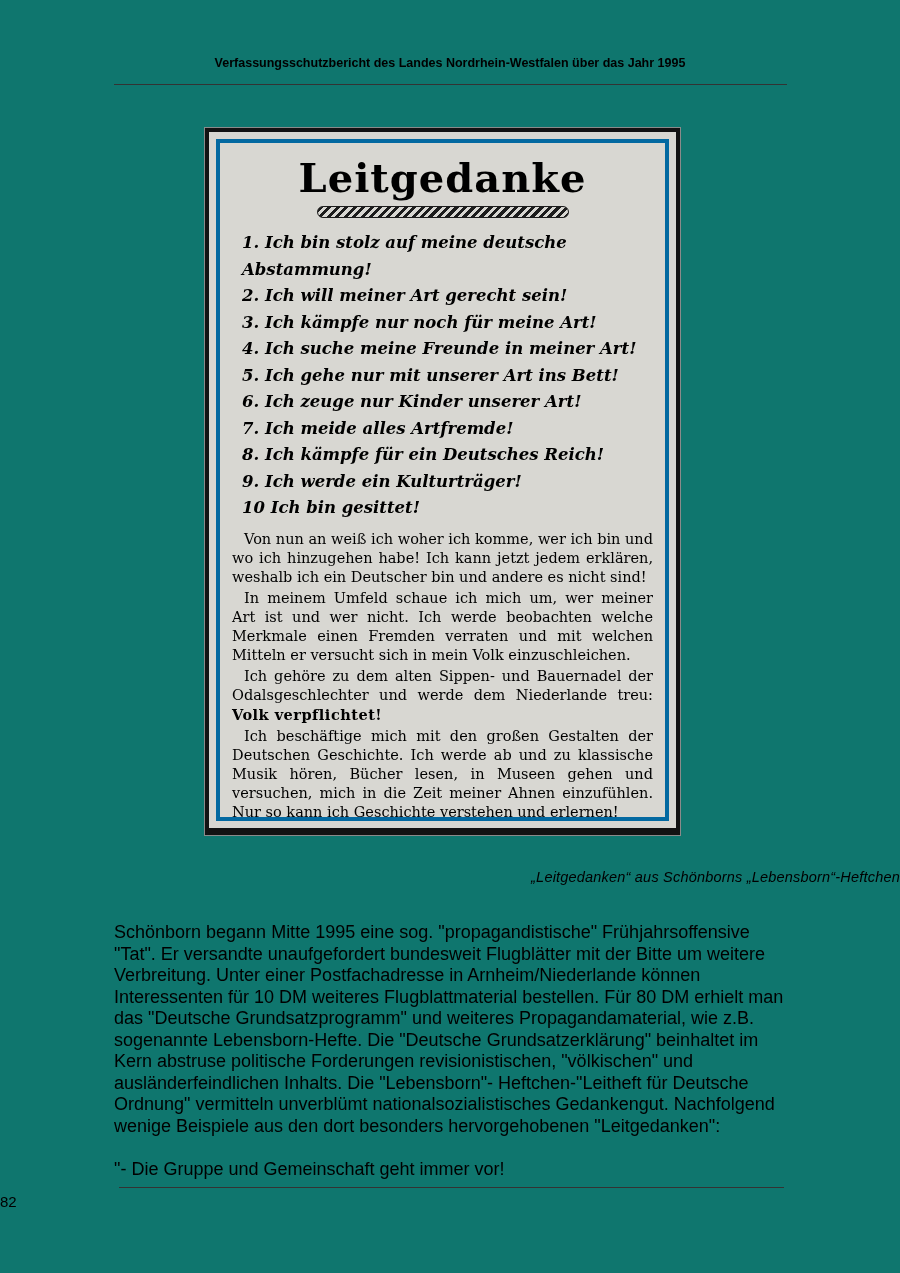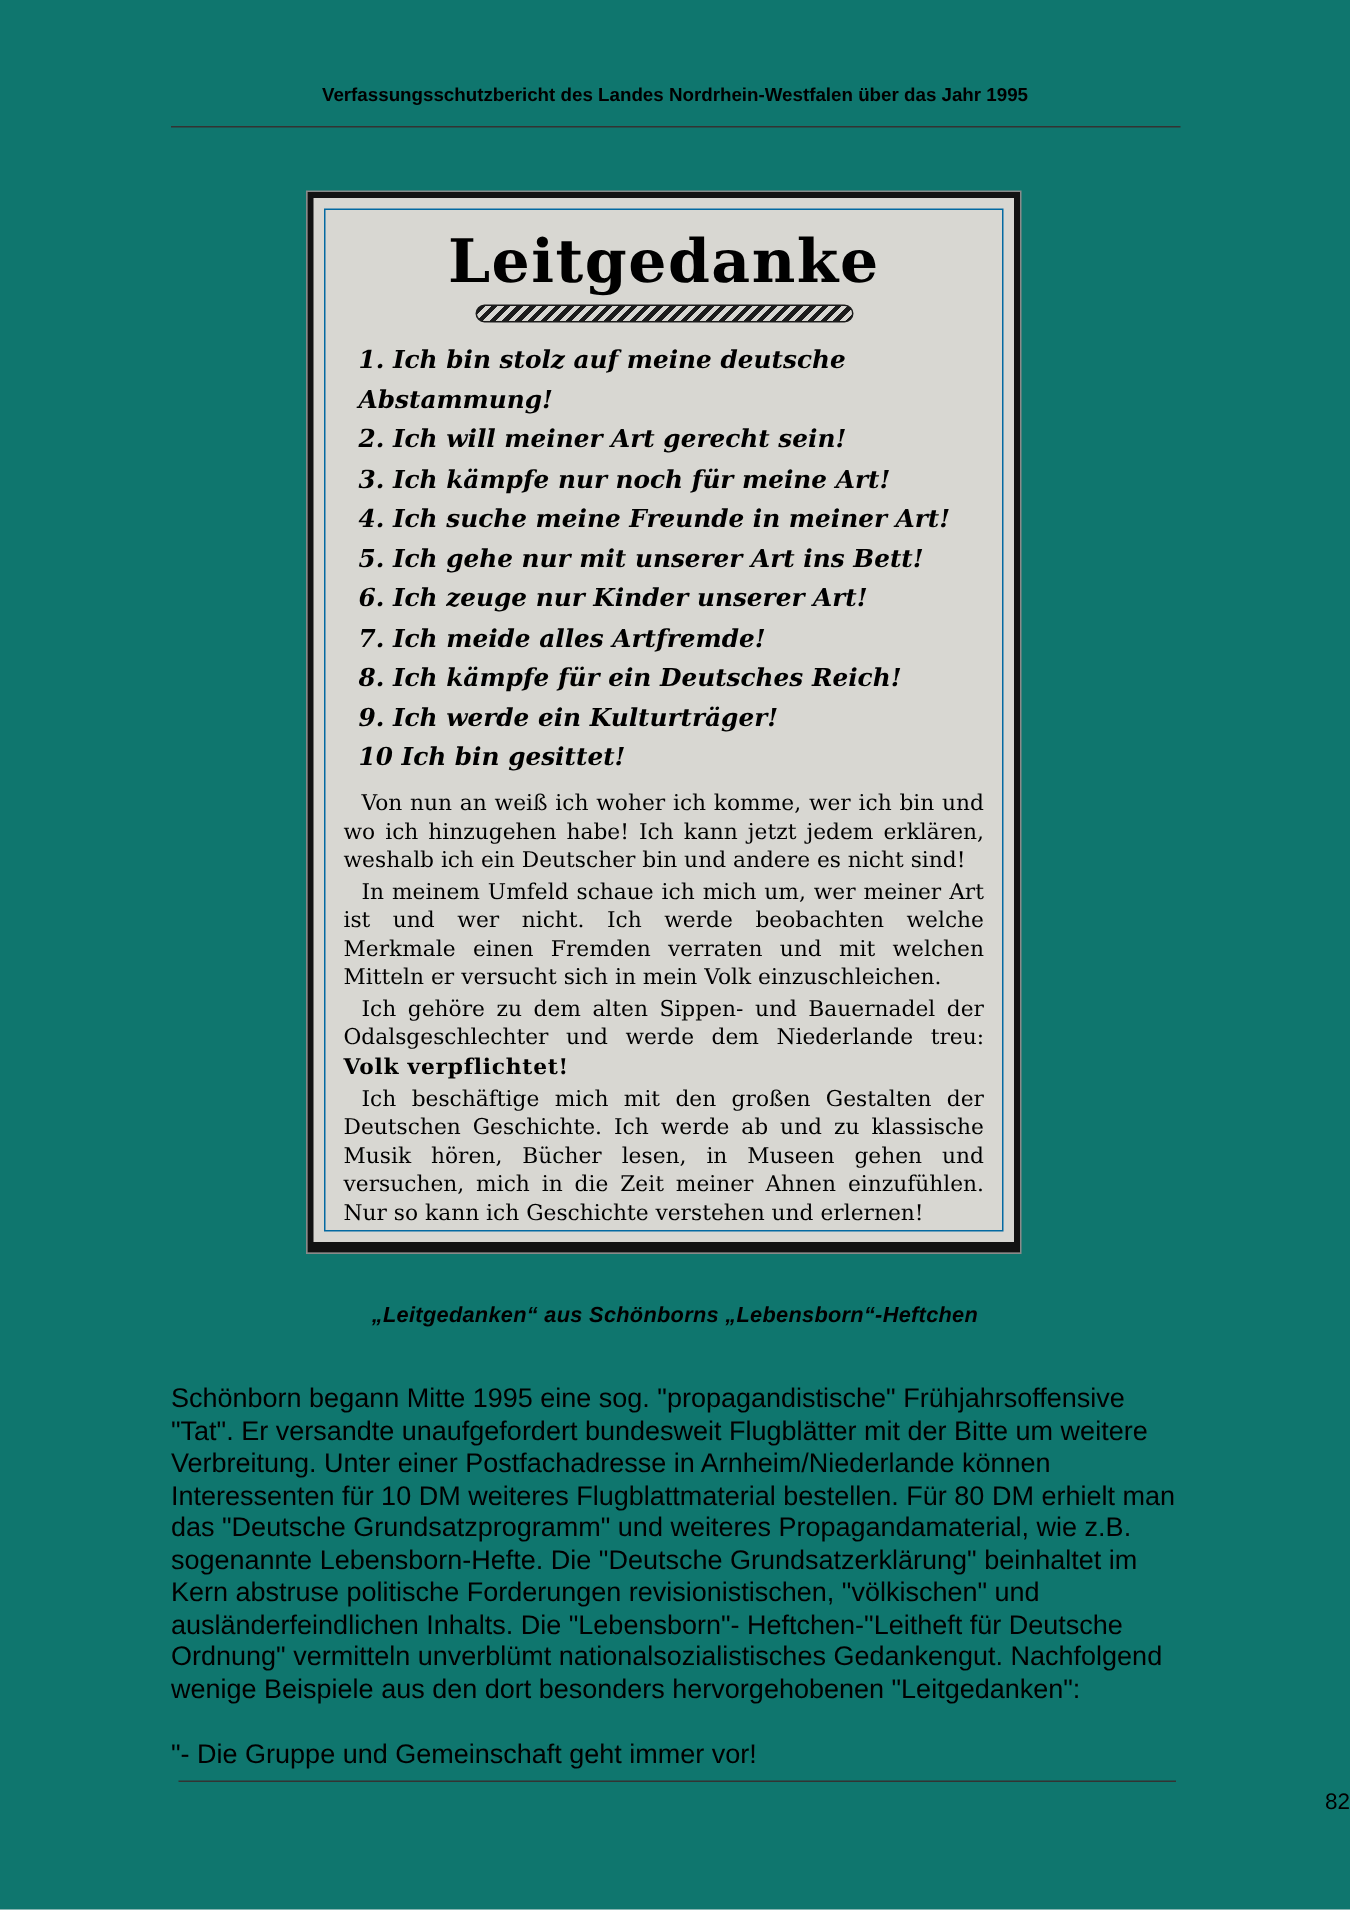--- a/index.html
+++ b/index.html
@@ -40,21 +40,21 @@
     height: 707px;
     background: #d8d7d2;
     border: 4px solid #121212;
     border-bottom-width: 7px;
     padding: 7px;
     box-shadow: 0 0 0 1px #8a8a8a;
     overflow: hidden;
   }
   .leaflet-inner {
     height: 100%;
-    border: 1px solid #0369a1;
+    border: 4px solid #0369a1;
     padding: 12px 12px 24px;
     overflow: hidden;
   }
   .leaflet-title {
     font-family: "DejaVu Serif", serif;
     font-weight: bold;
     font-size: 40px;
     line-height: 46px;
     text-align: center;
     letter-spacing: 1px;
@@ -86,22 +86,22 @@
   .lp.first { margin-top: 8px; }
   .lp .lp-bold {
     font-weight: bold;
     letter-spacing: 0.5px;
   }
 
   
   .figure-caption {
     position: absolute;
     top: 869px; left: 0; right: 0;
-    text-align: center;
-    font-weight: bold;
+    text-align: right;
+    font-weight: normal;
     font-style: italic;
     font-size: 14.5px;
     letter-spacing: 0.2px;
   }
 
   
   .body-text {
     position: absolute;
     top: 922px; left: 114px;
     width: 673px;
@@ -116,21 +116,21 @@
     position: absolute;
     top: 1187px; left: 119px;
     width: 665px;
     border: 0;
     border-top: 1.5px solid #333;
     margin: 0;
   }
   .page-number {
     position: absolute;
     top: 1193px; left: 0; right: 0;
-    text-align: right;
+    text-align: left;
     font-size: 15px;
   }
 </style>
 </head>
 <body>
 
 <div class="page">
 
   <div class="header-text">Verfassungsschutzbericht des Landes Nordrhein-Westfalen über das Jahr 1995</div>
   <hr class="header-rule">

